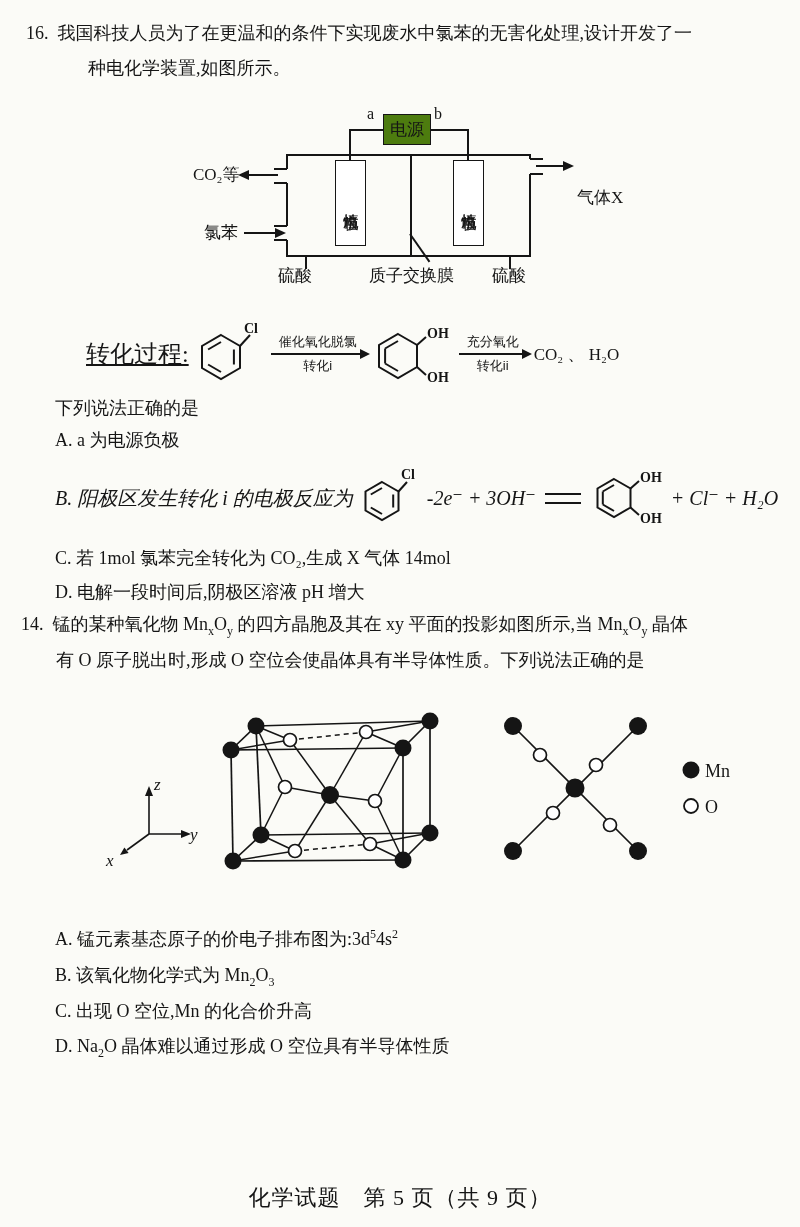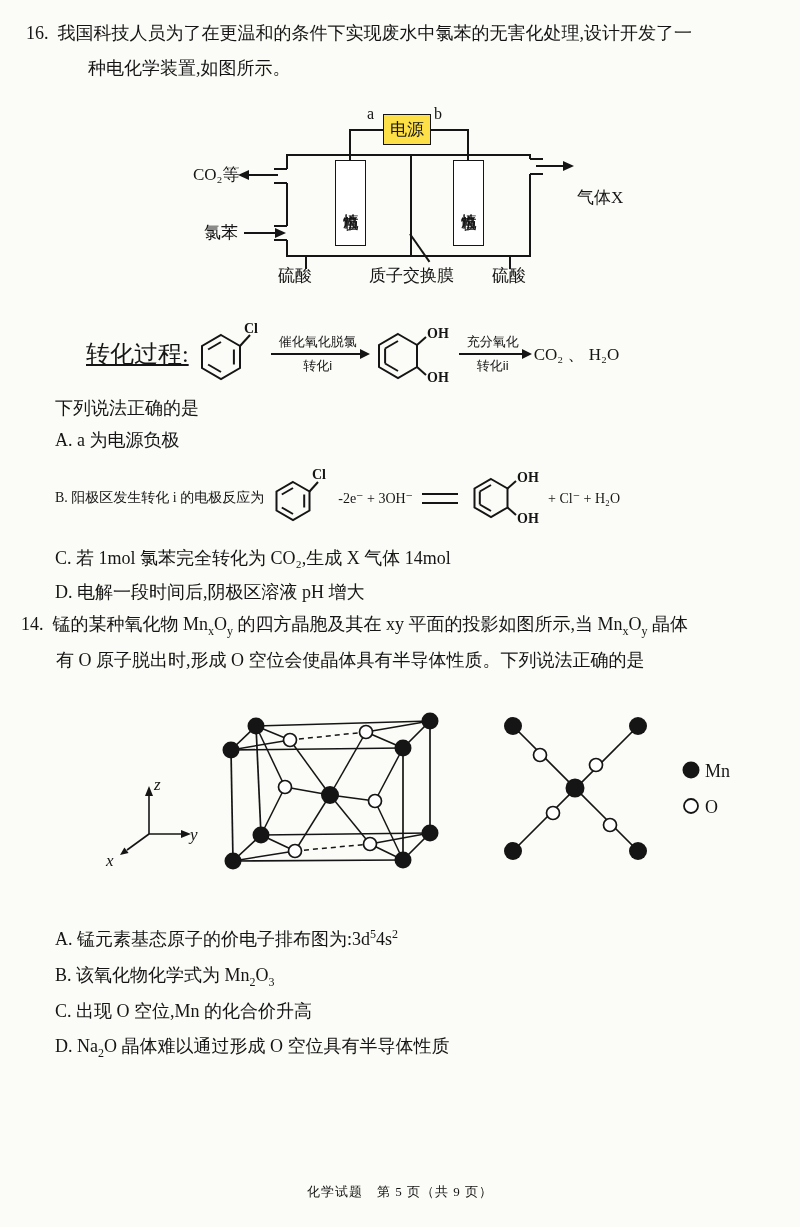--- a/index.html
+++ b/index.html
@@ -10,21 +10,21 @@
   }
   .abs{position:absolute;white-space:nowrap;}
   .tline{font-size:18px;line-height:1.35;}
   .qnum{margin-right:9px;}
   sub{font-size:12px;}
   sup{font-size:12px;}
 
   
   #device{position:absolute;left:183px;top:102px;width:470px;height:192px;font-size:17px;}
   #device .w{position:absolute;background:#151515;}
-  #device .box{position:absolute;border:1.8px solid #151515;box-sizing:border-box;background:#fde047;
+  #device .box{position:absolute;border:1.8px solid #151515;box-sizing:border-box;background:#4d7c0f;
                display:flex;align-items:center;justify-content:center;}
   #device .cell{position:absolute;left:103px;top:52px;width:245px;height:103px;border:2px solid #151515;box-sizing:border-box;}
   #device .electrode{writing-mode:vertical-rl;text-orientation:upright;font-size:15px;line-height:1;letter-spacing:1px;background:#fff;}
   #device .gapcover{position:absolute;background:#fbfbf7;}
   #device .dlbl{position:absolute;white-space:nowrap;}
   #device .tri{position:absolute;width:0;height:0;}
   #device .tri-left{border-right:11px solid #151515;border-top:5px solid transparent;border-bottom:5px solid transparent;}
   #device .tri-right{border-left:11px solid #151515;border-top:5px solid transparent;border-bottom:5px solid transparent;}
 
   
@@ -35,29 +35,29 @@
   .rxn-top{border-bottom:2px solid #151515;padding:0 8px 2px 8px;position:relative;}
   .rxn-top::after{content:"";position:absolute;right:-5px;bottom:-6px;width:0;height:0;
                   border-left:10px solid #151515;border-top:5px solid transparent;border-bottom:5px solid transparent;}
   .rxn-bottom{padding-top:2px;}
   .products{font-size:17px;}
   svg .ringline{stroke:#151515;stroke-width:2;fill:none;}
   svg .bondtxt{font-family:"Liberation Serif","DejaVu Serif",serif;font-weight:700;font-size:14px;fill:#151515;}
 
   
   #optB{position:absolute;left:55px;top:458px;display:flex;align-items:center;gap:5px;height:80px;}
-  #optB .btxt{font-size:14px;}
+  #optB .btxt{font-size:20px;font-style:italic;}
   .dbleq{width:36px;height:7px;border-top:2px solid #151515;border-bottom:2px solid #151515;margin:0 4px;}
 
   
   #crystal{position:absolute;left:98px;top:688px;}
   #crystal line{stroke:#151515;}
   #crystal text{fill:#151515;}
 
-  #footer{position:absolute;left:0;right:0;top:1183px;text-align:center;font-size:13px;letter-spacing:1px;}
+  #footer{position:absolute;left:0;right:0;top:1183px;text-align:center;font-size:22px;letter-spacing:1px;}
 </style>
 </head>
 <body>
 
 <div class="abs tline" style="left:26px;top:21px;">
   <span class="qnum">16.</span><span>我国科技人员为了在更温和的条件下实现废水中氯苯的无害化处理,设计开发了一</span>
 </div>
 <div class="abs tline" style="left:58px;top:56px;margin-left:30px;">
   <span>种电化学装置,如图所示。</span>
 </div>

